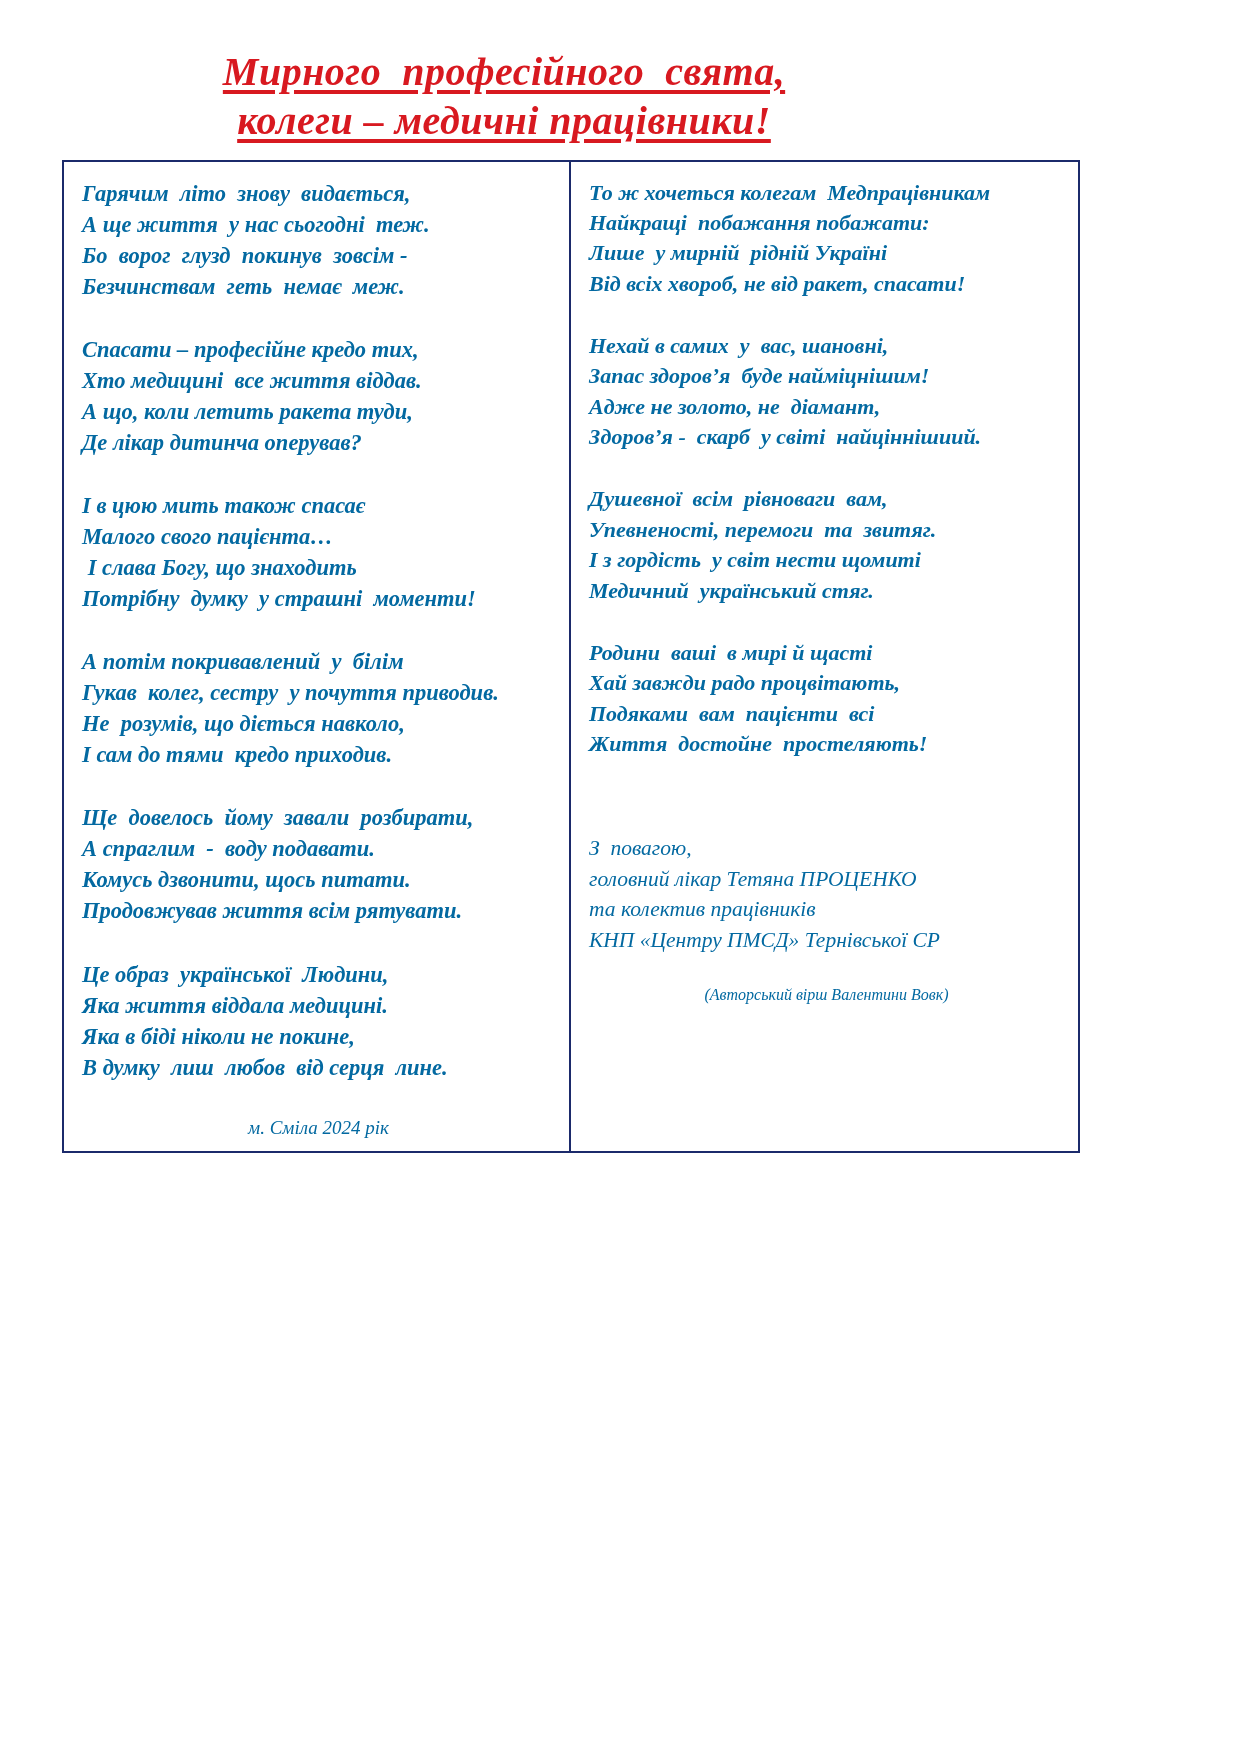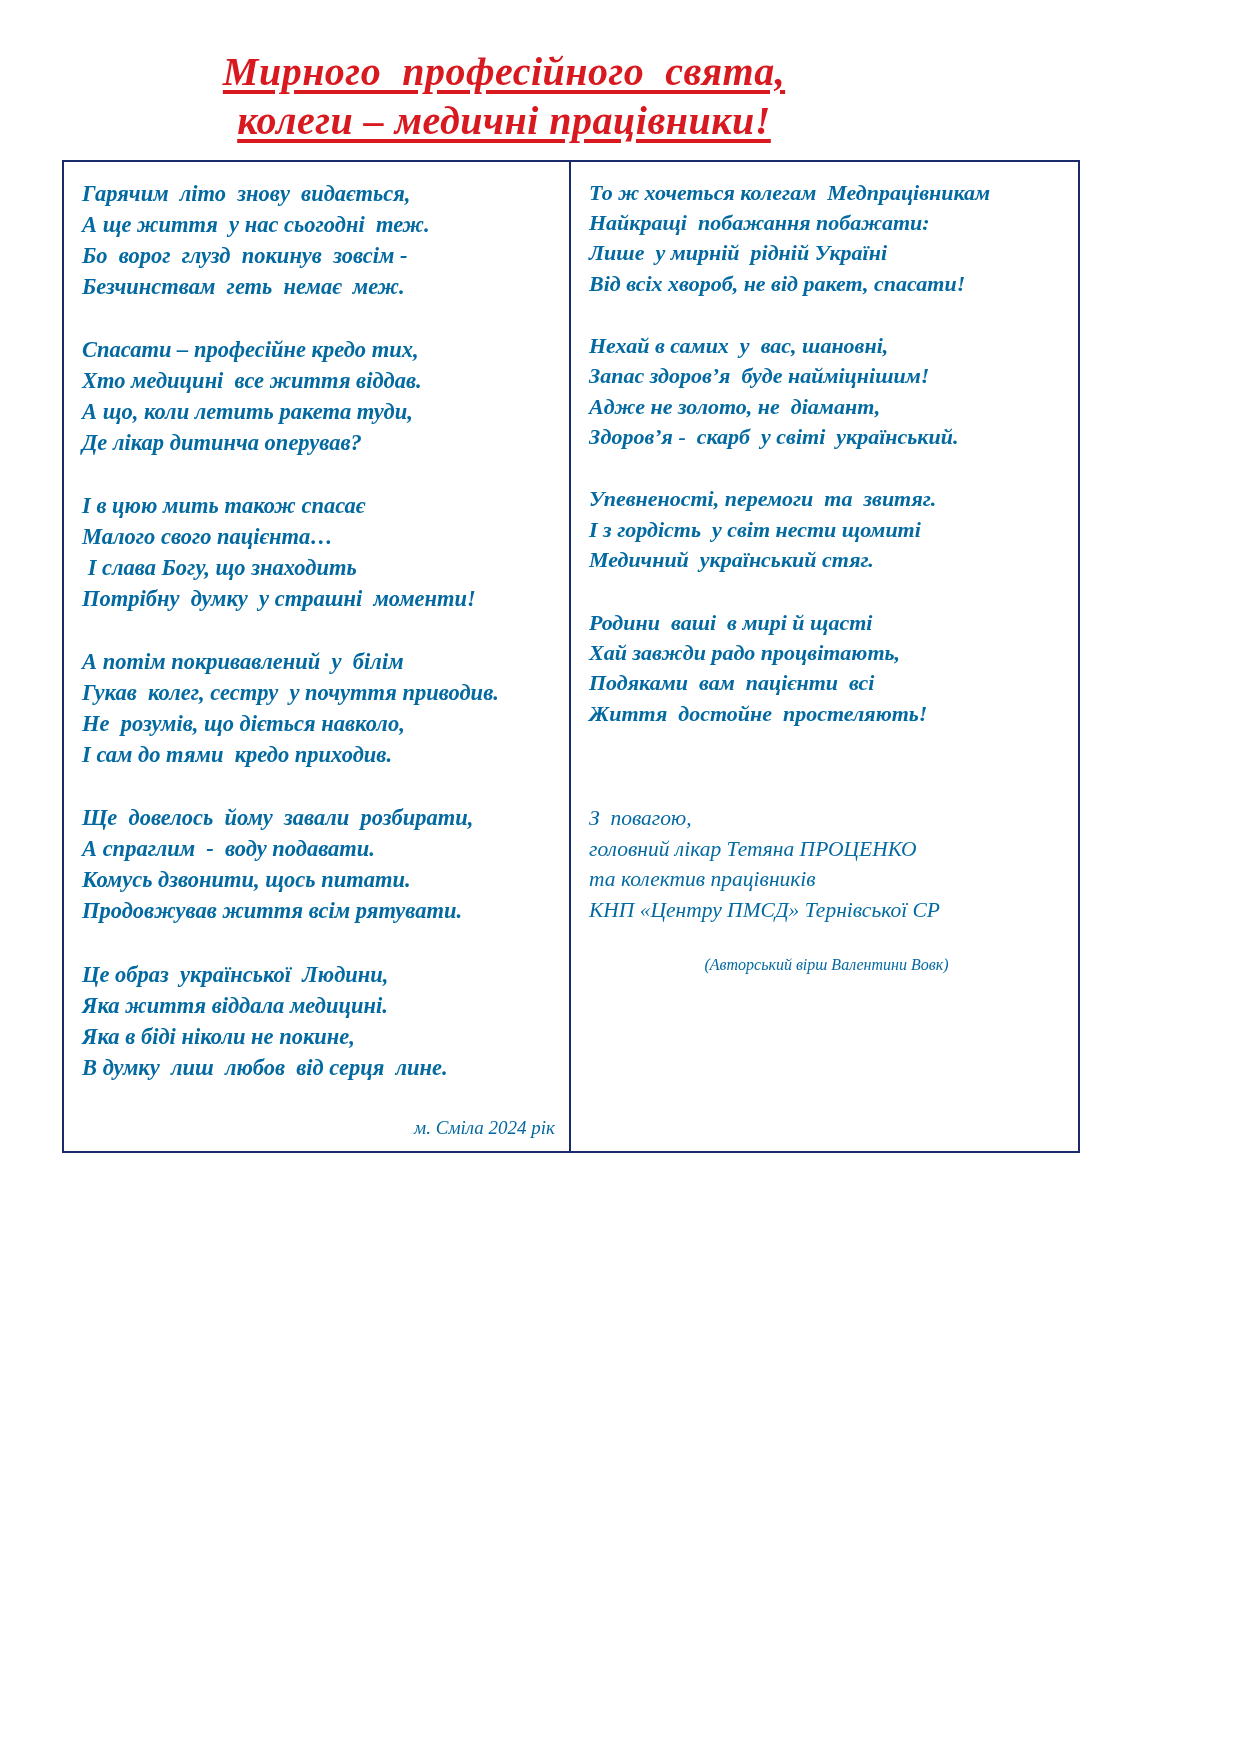--- a/index.html
+++ b/index.html
@@ -87,21 +87,21 @@
     text-align: center;
   }
   .credit .ln {
     font-weight: normal;
     font-style: italic;
     font-size: 16px;
     line-height: 1.3;
   }
   .place {
     margin-top: 22px;
-    text-align: right;
+    text-align: center;
   }
   .place .ln {
     font-weight: normal;
     font-style: italic;
     font-size: 19px;
   }
 </style>
 </head>
 <body>
 
@@ -170,24 +170,25 @@
         <span class="ln">То ж хочеться колегам  Медпрацівникам</span>
         <span class="ln">Найкращі  побажання побажати:</span>
         <span class="ln">Лише  у мирній  рідній Україні</span>
         <span class="ln">Від всіх хвороб, не від ракет, спасати!</span>
       </div>
 
       <div class="stanza">
         <span class="ln">Нехай в самих  у  вас, шановні,</span>
         <span class="ln">Запас здоров’я  буде найміцнішим!</span>
         <span class="ln">Адже не золото, не  діамант,</span>
-        <span class="ln">Здоров’я -  скарб  у світі  український.</span>
-      </div>
-
-      <div class="stanza">
+        <span class="ln">Здоров’я -  скарб  у світі  найціннішиий.</span>
+      </div>
+
+      <div class="stanza">
+        <span class="ln">Душевної  всім  рівноваги  вам,</span>
         <span class="ln">Упевненості, перемоги  та  звитяг.</span>
         <span class="ln">І з гордість  у світ нести щомиті</span>
         <span class="ln">Медичний  український стяг.</span>
       </div>
 
       <div class="stanza">
         <span class="ln">Родини  ваші  в мирі й щасті</span>
         <span class="ln">Хай завжди радо процвітають,</span>
         <span class="ln">Подяками  вам  пацієнти  всі</span>
         <span class="ln">Життя  достойне  простеляють!</span>

